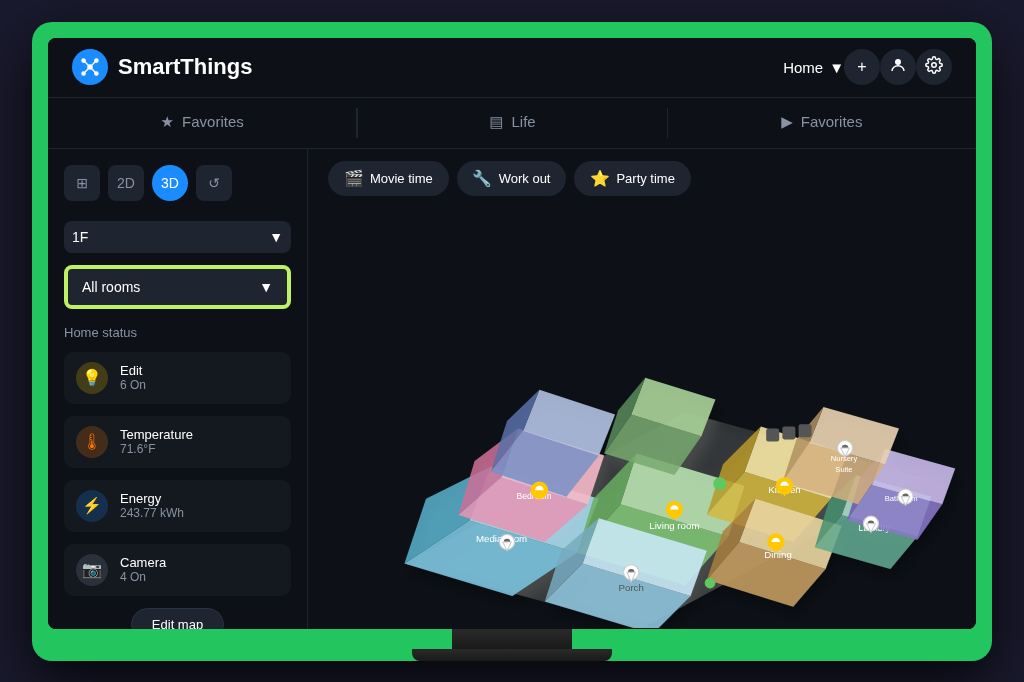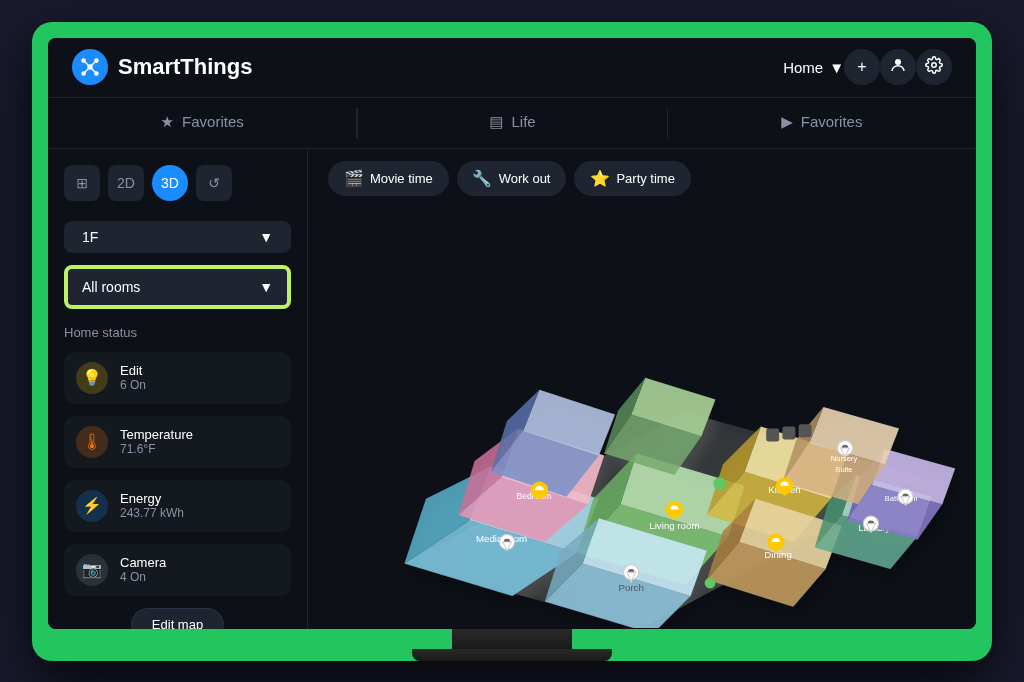--- a/index.html
+++ b/index.html
@@ -165,21 +165,21 @@
       color: white;
       border-radius: 50%;
     }
 
     .floor-selector {
       display: flex;
       align-items: center;
       justify-content: space-between;
       background: #1e2430;
       border-radius: 8px;
-      padding: 8px 18px;
+      padding: 8px 8px;
       color: white;
       font-size: 14px;
       cursor: pointer;
       margin-top: 8px;
     }
 
     .room-selector {
       display: flex;
       align-items: center;
       justify-content: space-between;

